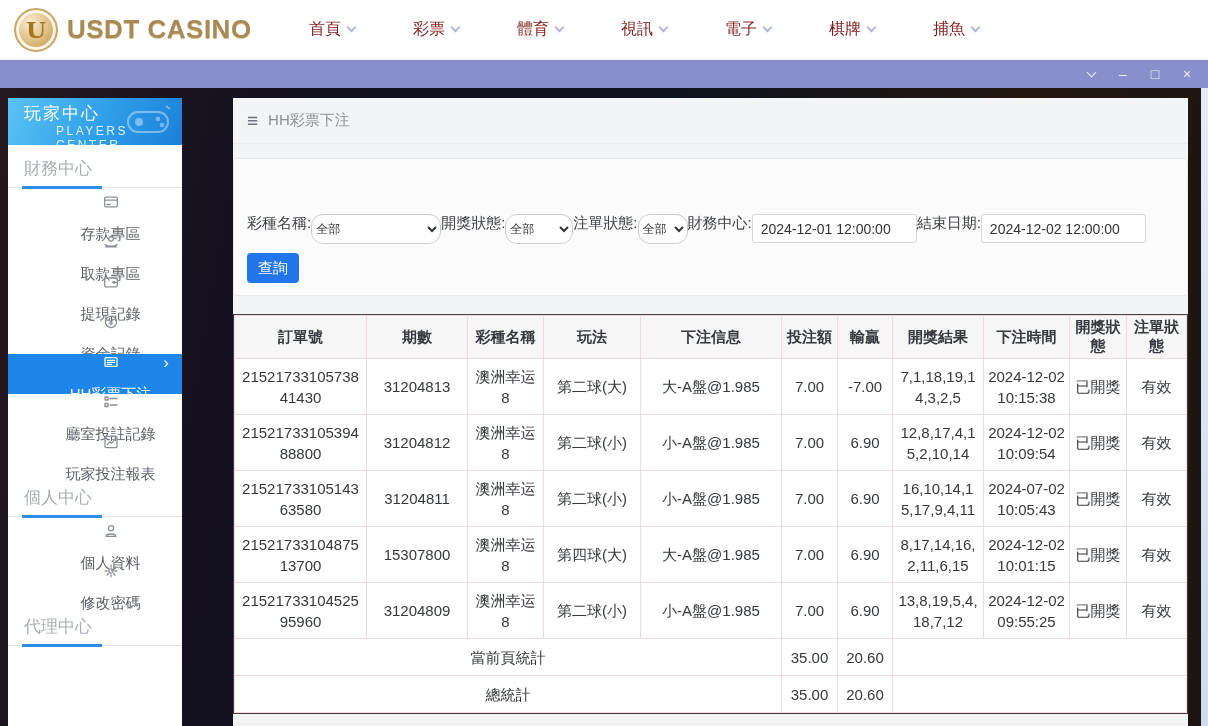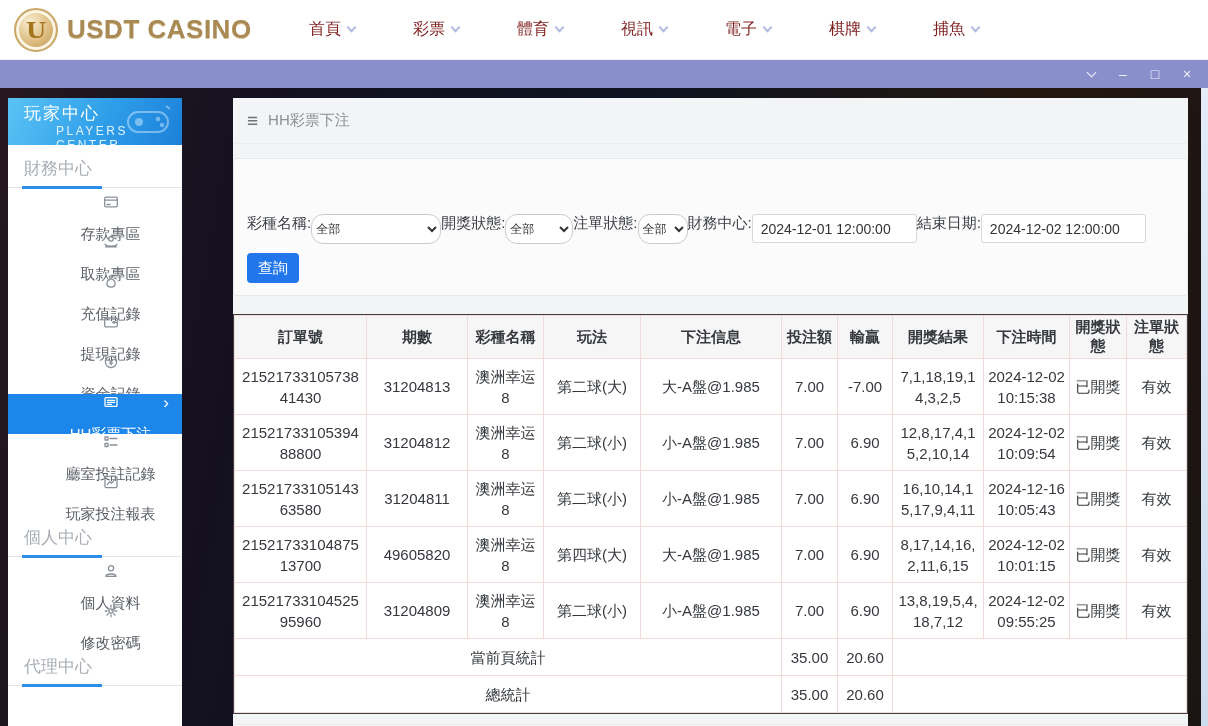--- a/index.html
+++ b/index.html
@@ -145,28 +145,20 @@
         <span>存款專區</span>
       </div>
       <div class="side-item">
         <span class="icon">
           <svg viewBox="0 0 16 16">
             <circle cx="8" cy="4.8" r="2.3"></circle>
             <path d="M2 10.3c2 2.6 10 2.6 12 0M2.5 12.8h11"></path>
           </svg>
         </span>
         <span>取款專區</span>
-      </div>
-      <div class="side-item">
-        <span class="icon">
-          <svg viewBox="0 0 16 16">
-            <path d="M6.2 2.2h3.6L8.4 4.8c2.3.8 3.7 2.7 3.7 4.8A3.7 3.7 0 0 1 8.4 13h-.8a3.7 3.7 0 0 1-3.7-3.4c0-2.1 1.4-4 3.7-4.8z"></path>
-          </svg>
-        </span>
-        <span>充值記錄</span>
       </div>
       <div class="side-item">
         <span class="icon">
           <svg viewBox="0 0 16 16">
             <rect x="1.7" y="4" width="12.6" height="8.8" rx="1.2"></rect>
             <path d="M9.6 8.4h4.7"></path>
             <circle cx="11" cy="8.4" r=".8"></circle>
           </svg>
         </span>
         <span>提現記錄</span>
@@ -315,27 +307,27 @@
           </tr>
           <tr>
             <td>2152173310514363580</td>
             <td>31204811</td>
             <td>澳洲幸运8</td>
             <td>第二球(小)</td>
             <td>小-A盤@1.985</td>
             <td>7.00</td>
             <td>6.90</td>
             <td>16,10,14,15,17,9,4,11</td>
-            <td>2024-12-16 10:05:43</td>
+            <td>2024-07-02 10:05:43</td>
             <td>已開獎</td>
             <td>有效</td>
           </tr>
           <tr>
             <td>2152173310487513700</td>
-            <td>49605820</td>
+            <td>15307800</td>
             <td>澳洲幸运8</td>
             <td>第四球(大)</td>
             <td>大-A盤@1.985</td>
             <td>7.00</td>
             <td>6.90</td>
             <td>8,17,14,16,2,11,6,15</td>
             <td>2024-12-02 10:01:15</td>
             <td>已開獎</td>
             <td>有效</td>
           </tr>

